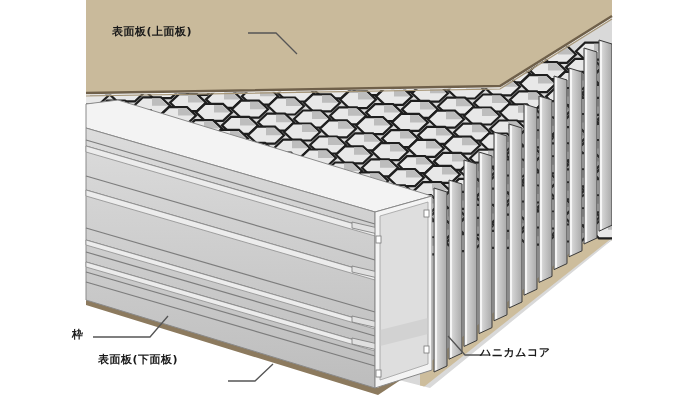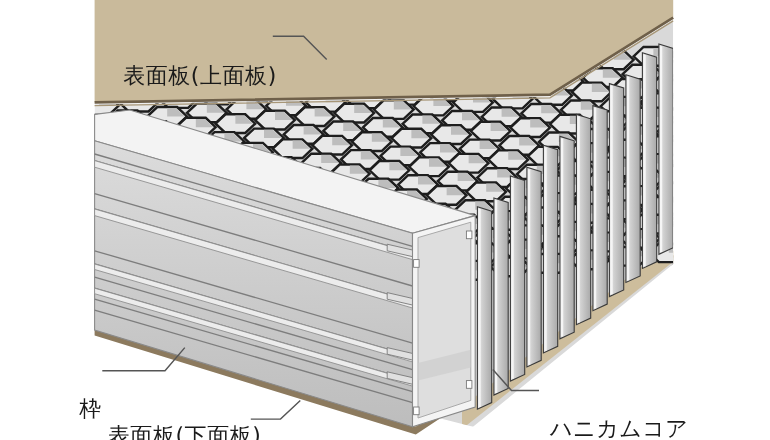--- a/index.html
+++ b/index.html
@@ -1,20 +1,20 @@
 <!DOCTYPE html>
 <html><head>
 <meta charset="utf-8">
 <style>
   html, body { margin:0; padding:0; background:#ffffff; }
   body { width:700px; height:400px; position:relative; overflow:hidden; font-family:"DejaVu Sans", sans-serif; }
   #diagram { position:absolute; left:0; top:0; width:700px; height:400px; }
   .label {
-    position:absolute; font-weight:normal; font-size:20px; color:#1a1a1a;
-    white-space:nowrap; letter-spacing:0.5px; line-height:1;margin-top:32px;
+    position:absolute; font-weight:bold; font-size:11px; color:#1a1a1a;
+    white-space:nowrap; letter-spacing:0.5px; line-height:1;
   }
 </style>
 </head>
 <body>
 
 <svg id="diagram" viewBox="0 0 700 400" xmlns="http://www.w3.org/2000/svg">
   <defs>
     <clipPath id="coreClip">
       <polygon points="86,95 500,88 612,18 612,240 430,388 86,300"></polygon>
     </clipPath>
@@ -575,13 +575,13 @@
     <polyline points="248,33 276,33 297,54"></polyline>
     <polyline points="93,337 150,337 168,316"></polyline>
     <polyline points="228,381 255,381 273,364"></polyline>
     <polyline points="490,355 465,355 448,336"></polyline>
   </g>
 </svg>
 
 <div class="label" style="left:112px; top:26px;">表面板(上面板)</div>
 <div class="label" style="left:72px; top:329px;">枠</div>
 <div class="label" style="left:98px; top:354px;">表面板(下面板)</div>
-<div class="label" style="left:500px; top:347px;">ハニカムコア</div>
+<div class="label" style="left:480px; top:347px;">ハニカムコア</div>
 
 </body></html>

